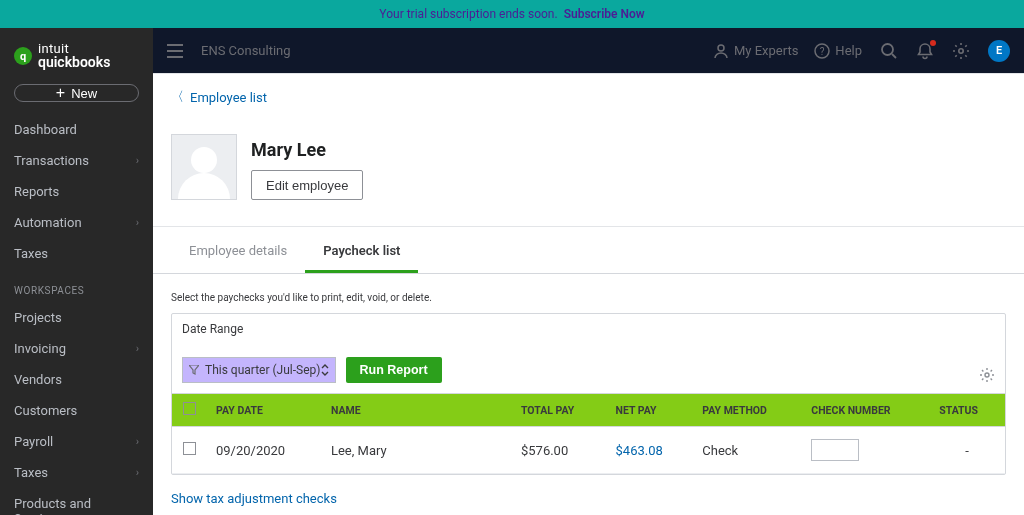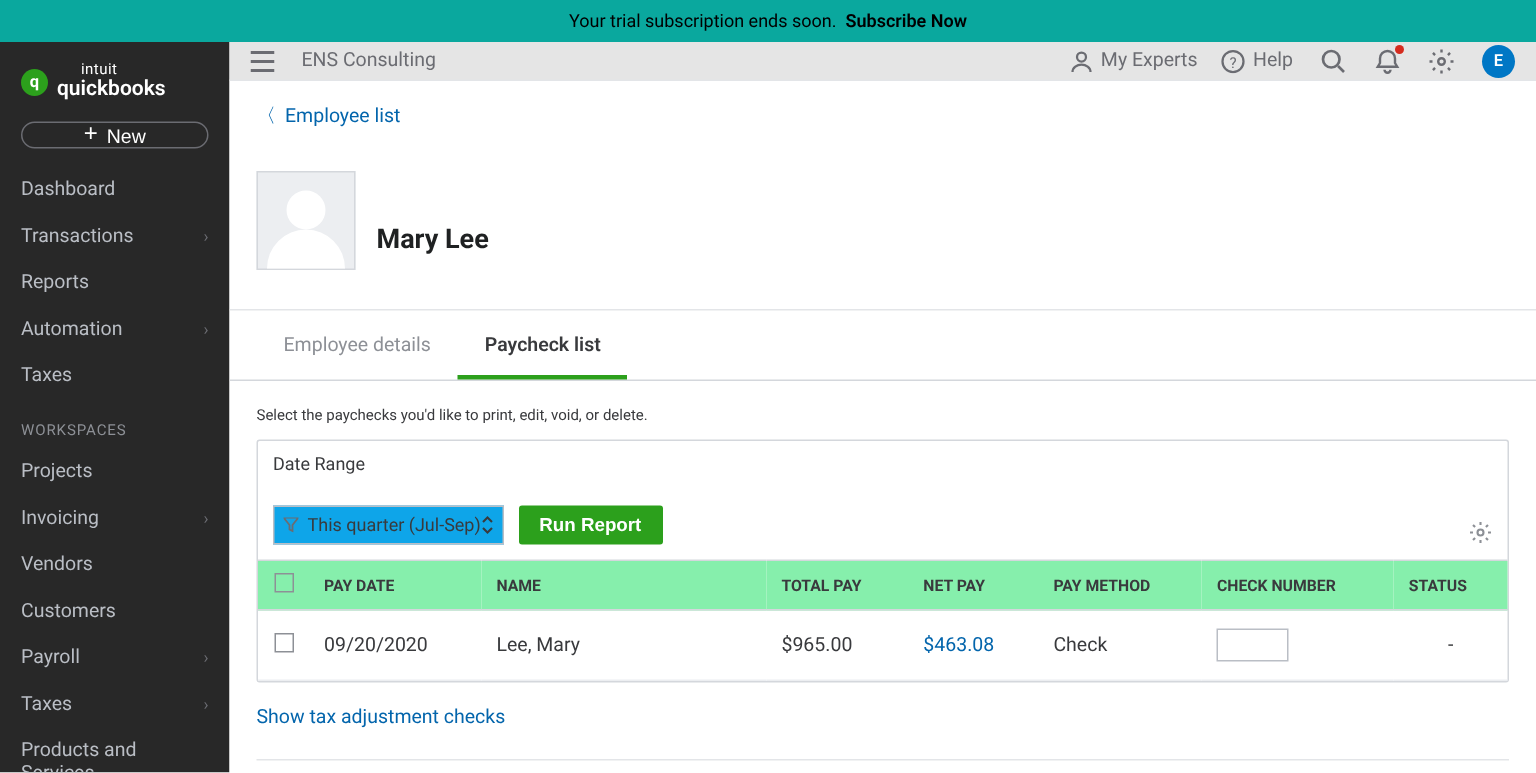--- a/index.html
+++ b/index.html
@@ -1,35 +1,35 @@
 <!DOCTYPE html>
 <html><head>
 <meta charset="utf-8">
 <style>
 * { box-sizing: border-box; margin: 0; padding: 0; }
 body { font-family: -apple-system, BlinkMacSystemFont, "Segoe UI", Roboto, Helvetica, Arial, sans-serif; font-size: 13px; color: #393a3d; width: 1024px; height: 515px; overflow: hidden; background: #fff; }
 
-.trial-bar { background: #0aa89e; color: #000000; height: 28px; display: flex; align-items: center; justify-content: center; font-size: 12px; }
+.trial-bar { background: #0aa89e; color: #4c1d95; height: 28px; display: flex; align-items: center; justify-content: center; font-size: 12px; }
 .trial-bar strong { margin-left: 6px; font-weight: 600; }
 
 .app { display: flex; height: calc(515px - 28px); }
 
 .sidebar { width: 153px; background: #282828; color: #a6a7a9; display: flex; flex-direction: column; padding: 0 0 8px 0; font-size: 13px; }
 .brand { display: flex; align-items: center; padding: 14px 14px 10px 14px; color: #fff; }
 .brand-logo { width: 18px; height: 18px; border-radius: 50%; background: #2ca01c; margin-right: 6px; display:flex;align-items:center;justify-content:center;color:#fff;font-weight:700;font-size:11px;}
-.brand-sub { font-size: 10px; letter-spacing: 0.3px; display:block; line-height:1;margin-left:16px; }
+.brand-sub { font-size: 13px; letter-spacing: 0.3px; display:block; line-height:1; }
 .brand-main { font-weight: 600; font-size: 14px; line-height:1; }
 .new-btn { margin: 4px 14px 12px; height: 30px; border: 1px solid #6b6c72; border-radius: 16px; background: transparent; color: #fff; display: flex; align-items: center; justify-content: center; cursor: pointer; font-size: 13px; }
 .new-btn span.plus { font-size: 16px; margin-right: 6px; line-height: 1; }
 .nav-item { padding: 8px 14px; display: flex; justify-content: space-between; align-items: center; cursor: pointer; color: #babec5; }
 .nav-sep { padding: 16px 14px 6px; font-size: 10px; letter-spacing: 0.6px; color: #8d9096; }
 .chev { font-size: 11px; color:#6b6c72; }
 
 .main { flex: 1; display: flex; flex-direction: column; min-width: 0; }
-.topbar { height: 26px; border-bottom: 1px solid #e3e5e8; display: flex; align-items: center; padding: 0 14px; background:#e5e5e5; }
+.topbar { height: 46px; border-bottom: 1px solid #e3e5e8; display: flex; align-items: center; padding: 0 14px; background:#0f172a; }
 .hamburger { width: 20px; margin-right: 14px; cursor:pointer; color:#6b6c72; font-size:18px; }
 .company { color: #6b6c72; font-size: 13px; }
 .topbar-spacer { flex: 1; }
 .top-action { display: flex; align-items: center; margin-left: 16px; color: #6b6c72; cursor:pointer; font-size:13px; }
 .top-action .icon { margin-right: 5px; }
 .top-icon { margin-left: 18px; color:#6b6c72; cursor:pointer; position:relative; }
 .notif-dot { width:6px; height:6px; background:#d52b1e; border-radius:50%; position:absolute; top:-2px; right:-2px; }
 .avatar-circle { width:22px; height:22px; border-radius:50%; background:#0077c5; color:#fff; display:flex;align-items:center;justify-content:center;font-size:11px;font-weight:600; margin-left:18px; cursor:pointer;}
 
 .content { flex:1; overflow:auto; background:#fff; }
@@ -45,29 +45,29 @@
 .tabs { display:flex; padding:0 18px; border-bottom:1px solid #d4d7dc;}
 .tab { padding:16px 18px 12px; color:#8d9096; cursor:pointer; font-size:13px;}
 .tab.active { color:#393a3d; font-weight:600; border-bottom:3px solid #2ca01c; }
 
 .instr { padding:18px 18px 10px; font-size:10px; color:#393a3d;}
 
 .panel { margin:0 18px 12px; border:1px solid #d4d7dc; border-radius:2px; }
 .panel-ctrl { padding:8px 10px 10px; display:flex; align-items:flex-end; }
 .ctrl-group { display:flex; flex-direction:column; margin-right:10px;gap:17px;}
 .ctrl-label { font-size:12px; color:#393a3d; margin-bottom:4px;}
-.filter-select { height:26px; border:1px solid #babec5; background:#0ea5e9; display:flex; align-items:center; padding:0 6px; font-size:12px; cursor:pointer; min-width:130px;}
+.filter-select { height:26px; border:1px solid #babec5; background:#c4b5fd; display:flex; align-items:center; padding:0 6px; font-size:12px; cursor:pointer; min-width:130px;}
 .filter-select .funnel { margin-right:6px; color:#6b6c72;}
 .filter-select .caret { margin-left:auto; }
 .run-btn { height:26px; background:#2ca01c; color:#fff; border:none; padding:0 14px; font-weight:600; font-size:12.5px; cursor:pointer; border-radius:2px;}
 .panel-ctrl .spacer { flex:1; }
 .gear-icon { color:#8d9096; cursor:pointer; }
 
 table { width:100%; border-collapse:collapse; }
-thead th { text-align:left; font-size:10.5px; font-weight:700; color:#393a3d; padding:8px 10px; border-top:1px solid #d4d7dc; border-bottom:1px solid #d4d7dc; background:#86efac; }
+thead th { text-align:left; font-size:10.5px; font-weight:700; color:#393a3d; padding:8px 10px; border-top:1px solid #d4d7dc; border-bottom:1px solid #d4d7dc; background:#84cc16; }
 tbody td { padding:12px 10px; font-size:13px; border-bottom:1px solid #eceef1; }
 .chk { width:34px; text-align:center;}
 .checkbox { width:13px; height:13px; border:1px solid #8d9096; display:inline-block; cursor:pointer;}
 .netpay { color:#0365ac; cursor:pointer;}
 .chknum-input { width:48px; height:22px; border:1px solid #babec5;}
 .status-cell { text-align:center; }
 
 .tax-link { padding:4px 18px 14px; color:#0365ac; font-size:13px; cursor:pointer;}
 .footer-rule { height:1px; background:#e3e5e8; margin:6px 18px 0;}
 svg { display:block; }
@@ -196,20 +196,21 @@
         <span>Employee list</span>
       </div>
 
       <div class="profile-header">
         <div class="avatar-box">
           <div class="avatar-head"></div>
             <div class="avatar-body"></div>
         </div>
         <div>
           <div class="profile-name">Mary Lee</div>
+          <button class="edit-btn">Edit employee</button>
         </div>
       </div>
 
       <div class="tabs">
         <div class="tab">Employee details</div>
         <div class="tab active">Paycheck list</div>
       </div>
 
       <div class="instr">Select the paychecks you'd like to print, edit, void, or delete.</div>
 
@@ -251,21 +252,21 @@
               <th>PAY METHOD</th>
               <th>CHECK NUMBER</th>
               <th>STATUS</th>
             </tr>
           </thead>
           <tbody id="tbody">
               <tr>
                 <td class="chk"><span class="checkbox"></span></td>
                 <td>09/20/2020</td>
                 <td>Lee, Mary</td>
-                <td>$965.00</td>
+                <td>$576.00</td>
                 <td class="netpay">$463.08</td>
                 <td>Check</td>
                 <td><input class="chknum-input" style=""></td>
                 <td class="status-cell">-</td>
               </tr>
             </tbody>
         </table>
       </div>
 
       <div class="tax-link">Show tax adjustment checks</div>

